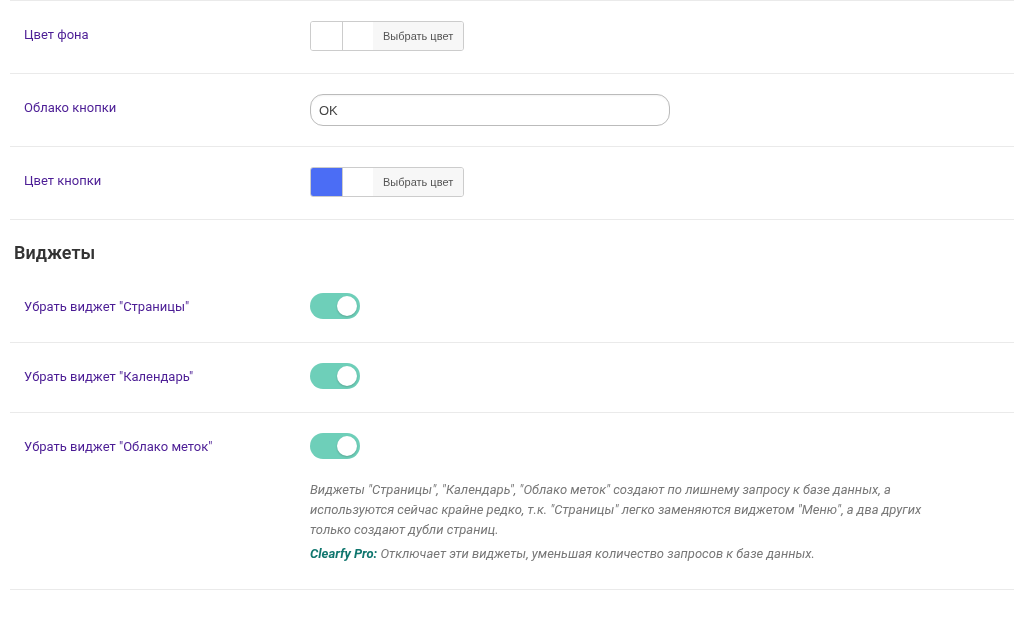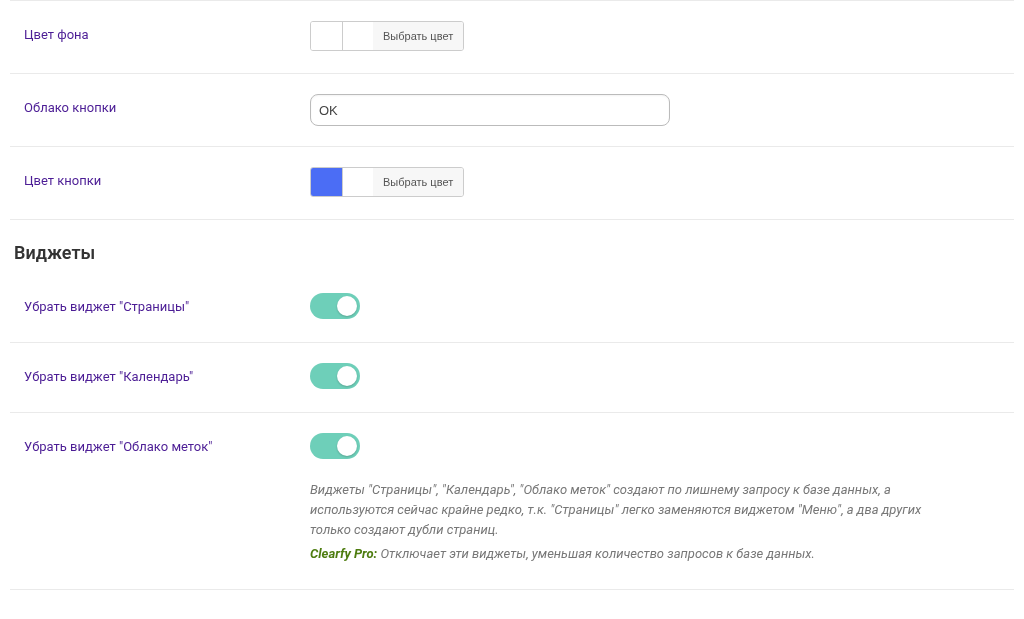--- a/index.html
+++ b/index.html
@@ -53,21 +53,21 @@
     font-size: 11px;
     color: #555;
     cursor: pointer;
     height: 100%;
   }
   .text-input {
     width: 360px;
     height: 32px;
     padding: 12px 8px;
     border: 1px solid #bbb;
-    border-radius: 8px;
+    border-radius: 13px;
     font-size: 13px;
     color: #444;
     box-shadow: inset 0 1px 2px rgba(0,0,0,.05);
   }
   .section-title {
     font-size: 18px;
     font-weight: 600;
     color: #333;
     padding: 22px 0 10px 14px;
     border-left: 4px solid #68d4c1;
@@ -99,21 +99,21 @@
     color: #777;
     max-width: 650px;
     line-height: 1.55;
     font-size: 13px;
   }
   .description p {
     margin: 4px 0;
   }
   .desc-bold {
     font-weight: 700;
-    color: #4d7c0f;
+    color: #0f766e;
   }
   .top-sep {
     height: 1px;
     background: #eaeaea;
   }
 </style>
 </head>
 <body>
 
 <div class="container">

